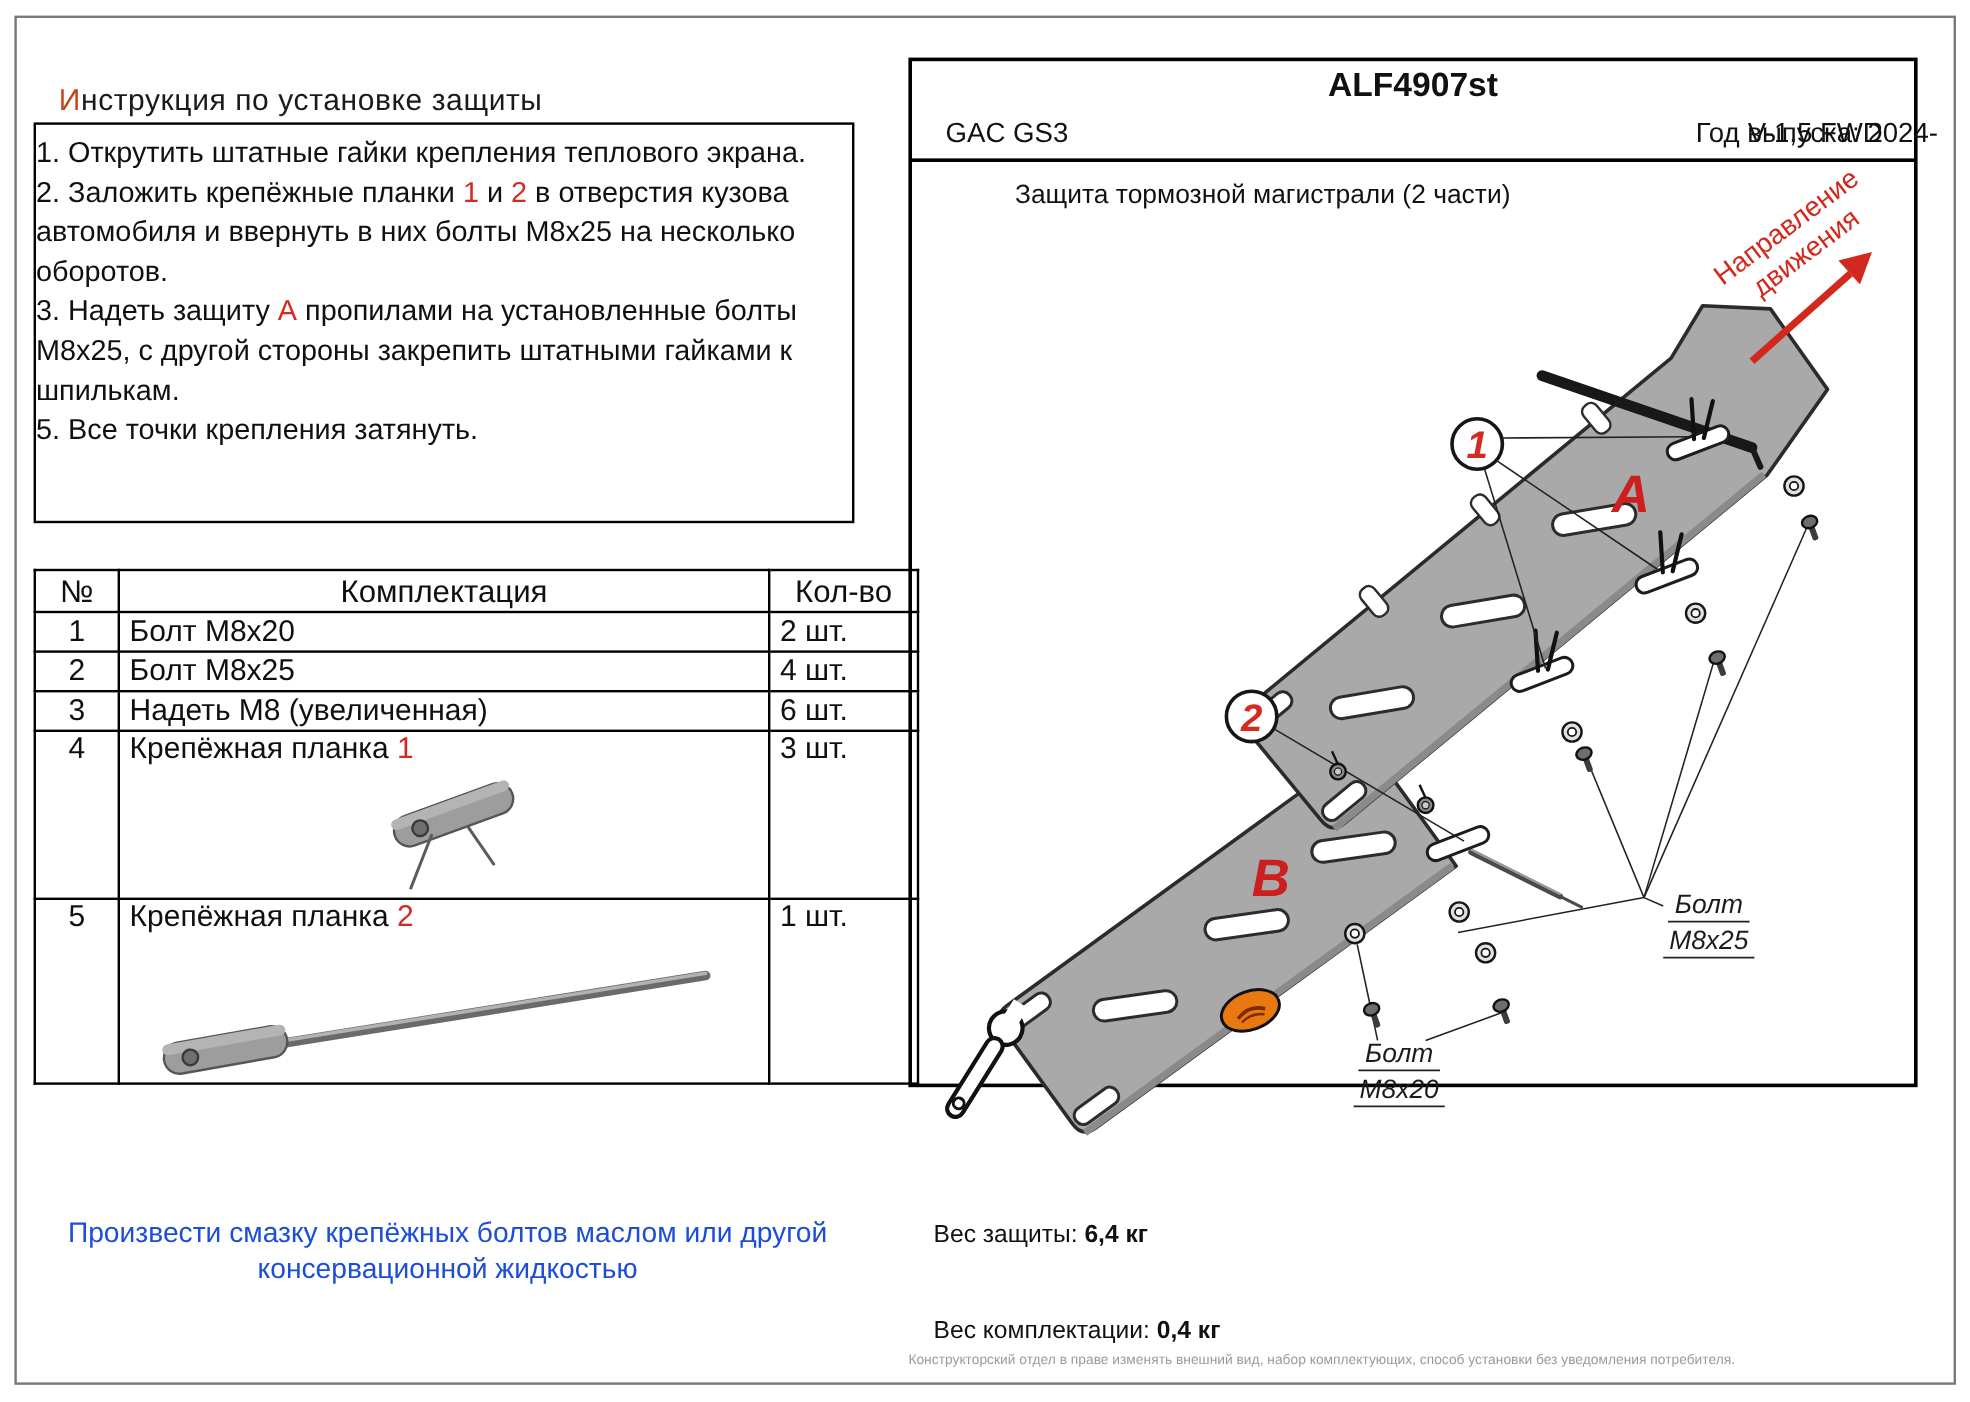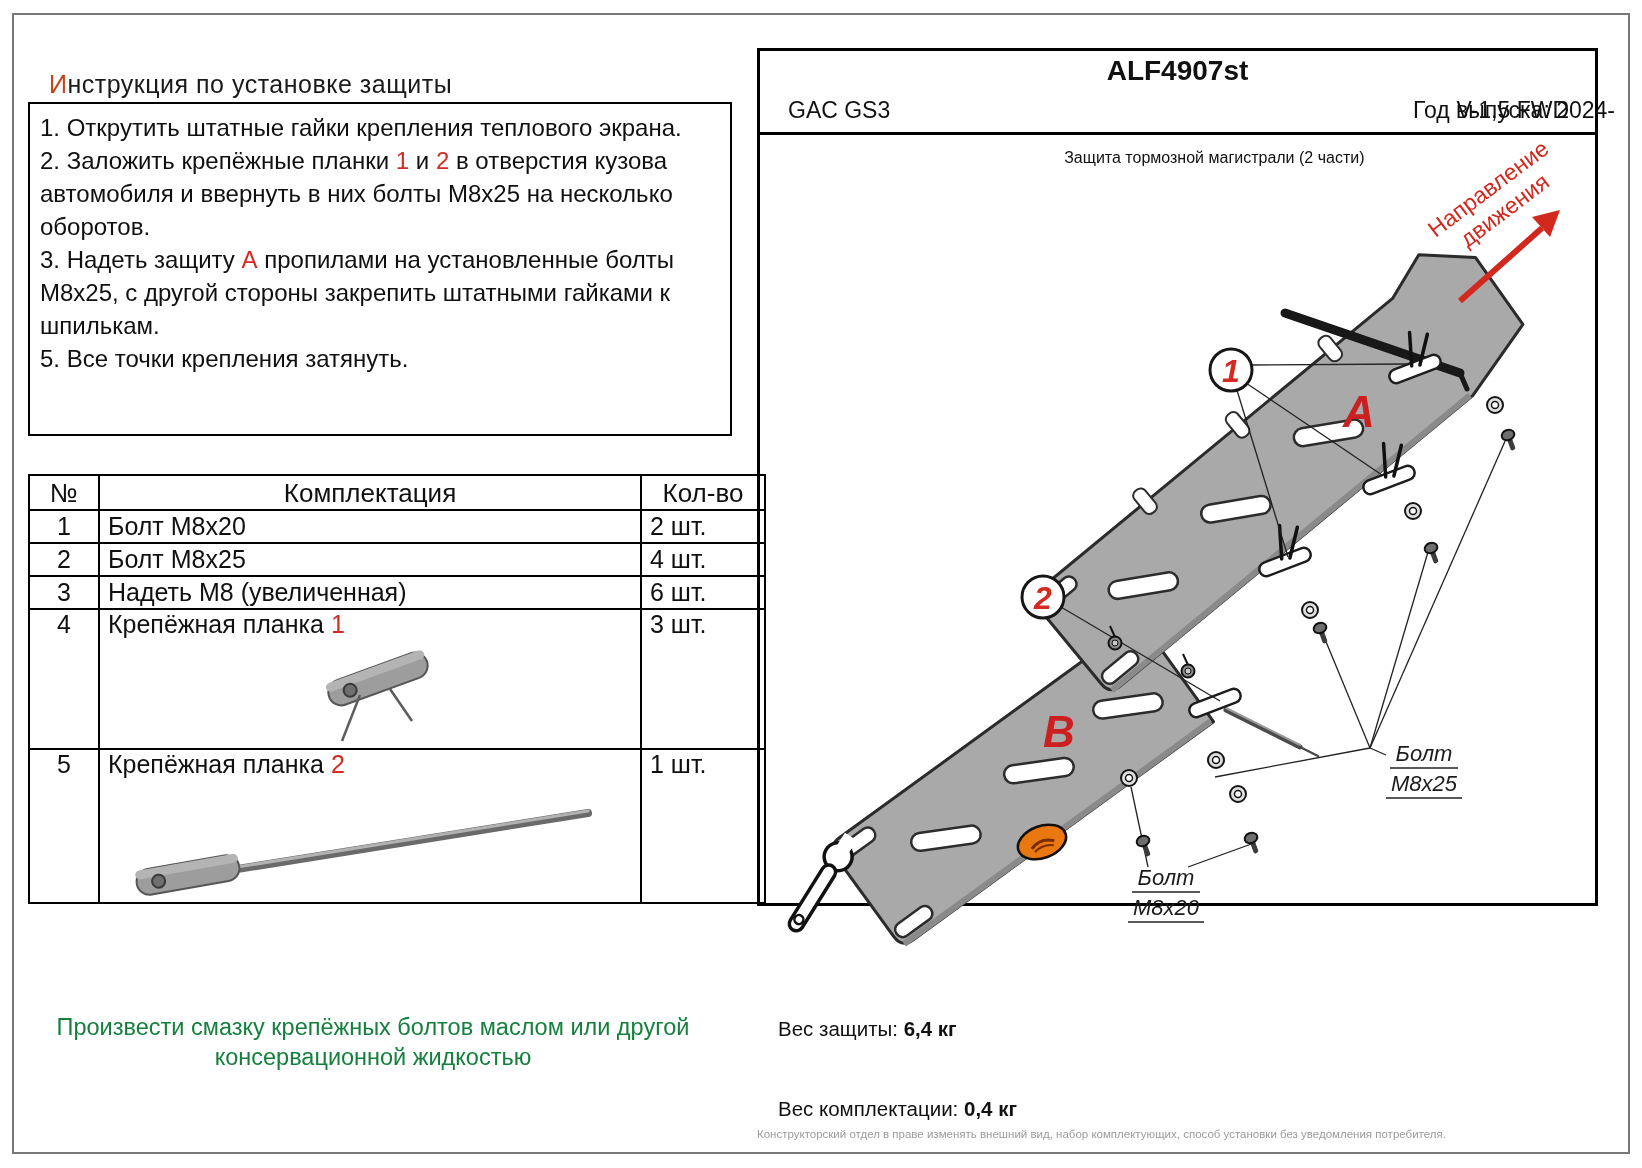--- a/index.html
+++ b/index.html
@@ -6,45 +6,45 @@
   body{width:1642px;height:1168px;background:#fff;position:relative;overflow:hidden;
        font-family:"Liberation Sans",sans-serif;color:#111;}
   .abs{position:absolute;}
   
   .page-frame{left:12px;top:13px;width:1614px;height:1137px;border:2px solid #787878;}
   
   .doc-title{left:49px;top:26px;font-size:25px;letter-spacing:.5px;color:#1a1a1a;white-space:nowrap;margin-top:44px;}
   .doc-title .first{color:#c2451c;}
   
   .instr-box{left:28px;top:102px;width:680px;height:316px;border:2px solid #000;
-             padding:7px 10px;font-size:24px;line-height:33px;color:#101010;}
+             padding:7px 0;font-size:24px;line-height:33px;color:#101010;}
   .red{color:#d42a22;}
   
   table.parts{left:28px;top:474px;border-collapse:collapse;table-layout:fixed;width:690px;
               font-size:25px;color:#101010;}
   table.parts td,table.parts th{border:2px solid #000;padding:0 8px;vertical-align:top;}
   table.parts th{font-weight:400;font-size:26px;padding-top:2px;}
   .col-num{width:52px;text-align:center;}
   .col-name{width:524px;}
   .col-qty{width:106px;}
   td.c{ text-align:center;}
   tr.simple td{height:30px;padding-top:1px;}
   .part-img{display:block;margin:4px auto 0 auto;}
   
-  .note-red{left:28px;top:1012px;width:690px;text-align:center;color:#15803d;
+  .note-red{left:28px;top:1012px;width:690px;text-align:center;color:#1d4ed8;
             font-size:23.5px;line-height:30px;}
   
   .panel{left:757px;top:48px;width:841px;height:858px;border:3px solid #000;box-sizing:border-box;}
   .panel-header{position:absolute;left:0;top:0;width:100%;height:84px;border-bottom:3px solid #000;box-sizing:border-box;}
   .part-number{position:absolute;left:0;top:4px;width:100%;text-align:center;font-size:28px;font-weight:700;}
   .hdr-row2{position:absolute;left:0;top:46px;width:100%;font-size:23px;}
   .hdr-model{position:absolute;left:28px;top:0;}
   .hdr-year{position:absolute;left:0;top:0;width:100%;text-align:right;padding-left:20px;}
   .hdr-engine{position:absolute;right:26px;top:0;}
-  .panel-subtitle{position:absolute;left:0;top:98px;width:70%;text-align:right;font-size:16px;padding-left:20px;}
+  .panel-subtitle{position:absolute;left:0;top:98px;width:70%;text-align:center;font-size:22px;}
   .drawing{position:absolute;left:0;top:86px;}
   .specs{position:absolute;left:18px;top:912px;font-size:20.5px;line-height:26.5px;white-space:pre;}
   .specs b{font-weight:700;}
   .panel-footnote{left:757px;top:1128px;width:841px;font-size:11.5px;color:#9b9b9b;}
   
   .svg-red-dir{font-size:23px;fill:#d3281e;text-anchor:middle;}
   .svg-label{font-size:22px;font-style:italic;fill:#1c1c1c;text-anchor:middle;}
   .svg-letter{font-size:44px;font-weight:700;font-style:italic;fill:#cc1f1f;text-anchor:middle;}
   .svg-callout{font-size:32px;font-weight:700;font-style:italic;fill:#d42a22;text-anchor:middle;}
 </style>

